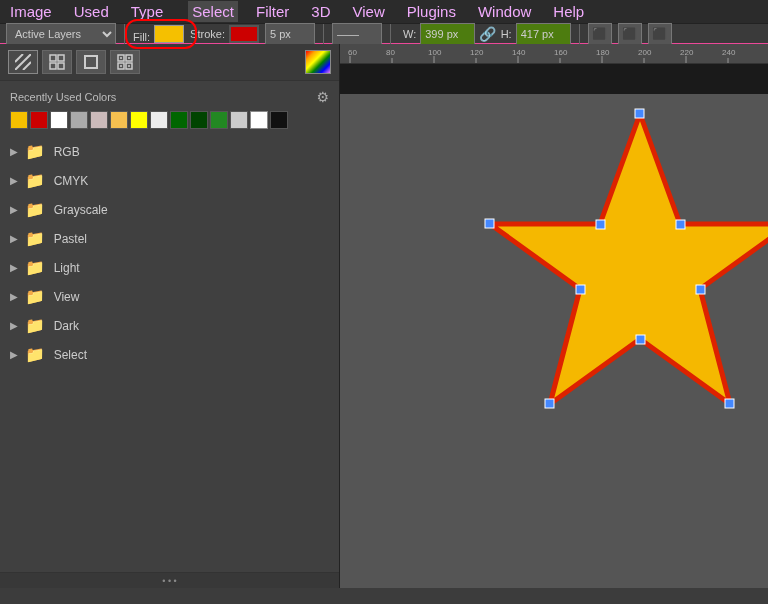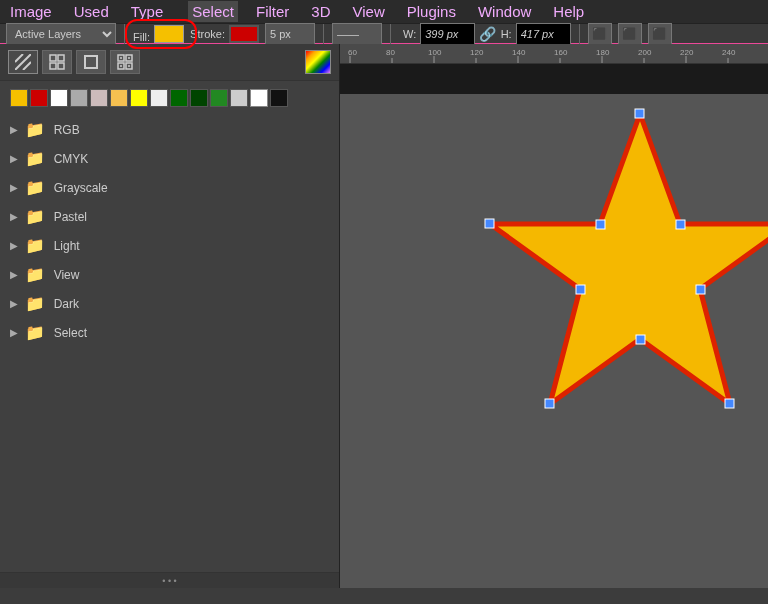--- a/index.html
+++ b/index.html
@@ -112,28 +112,27 @@
     }
 
     .dimension-group {
       display: flex;
       align-items: center;
       gap: 4px;
       margin-left: 4px;
     }
     .dim-label { color: #ccc; font-size: 11px; }
     .dim-value {
-      background: #000000;
+      background: #4d7c0f;
       border: 1px solid #777;
       color: #ccc;
       font-size: 11px;
       padding: 2px 4px;
       width: 55px;
       height: 22px;
-      font-style: italic;
     }
     .link-icon {
       color: #ccc;
       font-size: 14px;
       cursor: pointer;
     }
 
     .toolbar-btn {
       width: 24px;
       height: 22px;
@@ -361,20 +360,24 @@
           <circle cx="4" cy="4" r="1" fill="#ccc"></circle>
           <circle cx="12" cy="4" r="1" fill="#ccc"></circle>
           <circle cx="4" cy="12" r="1" fill="#ccc"></circle>
           <circle cx="12" cy="12" r="1" fill="#ccc"></circle>
         </svg>
       </div>
       <div class="color-picker-btn"></div>
     </div>
 
     <div class="recently-used-section">
+      <div class="recently-used-header">
+        <span class="recently-used-title">Recently Used Colors</span>
+        <span class="settings-icon">⚙</span>
+      </div>
       <div class="color-swatches">
         <div class="swatch" style="background:#f5c000;"></div>
         <div class="swatch" style="background:#cc0000;"></div>
         <div class="swatch" style="background:#ffffff;"></div>
         <div class="swatch" style="background:#aaaaaa;"></div>
         <div class="swatch" style="background:#ccbbbb;"></div>
         <div class="swatch" style="background:#f5c050;"></div>
         <div class="swatch" style="background:#ffff00;"></div>
         <div class="swatch" style="background:#eeeeee;"></div>
         <div class="swatch" style="background:#006600;"></div>

